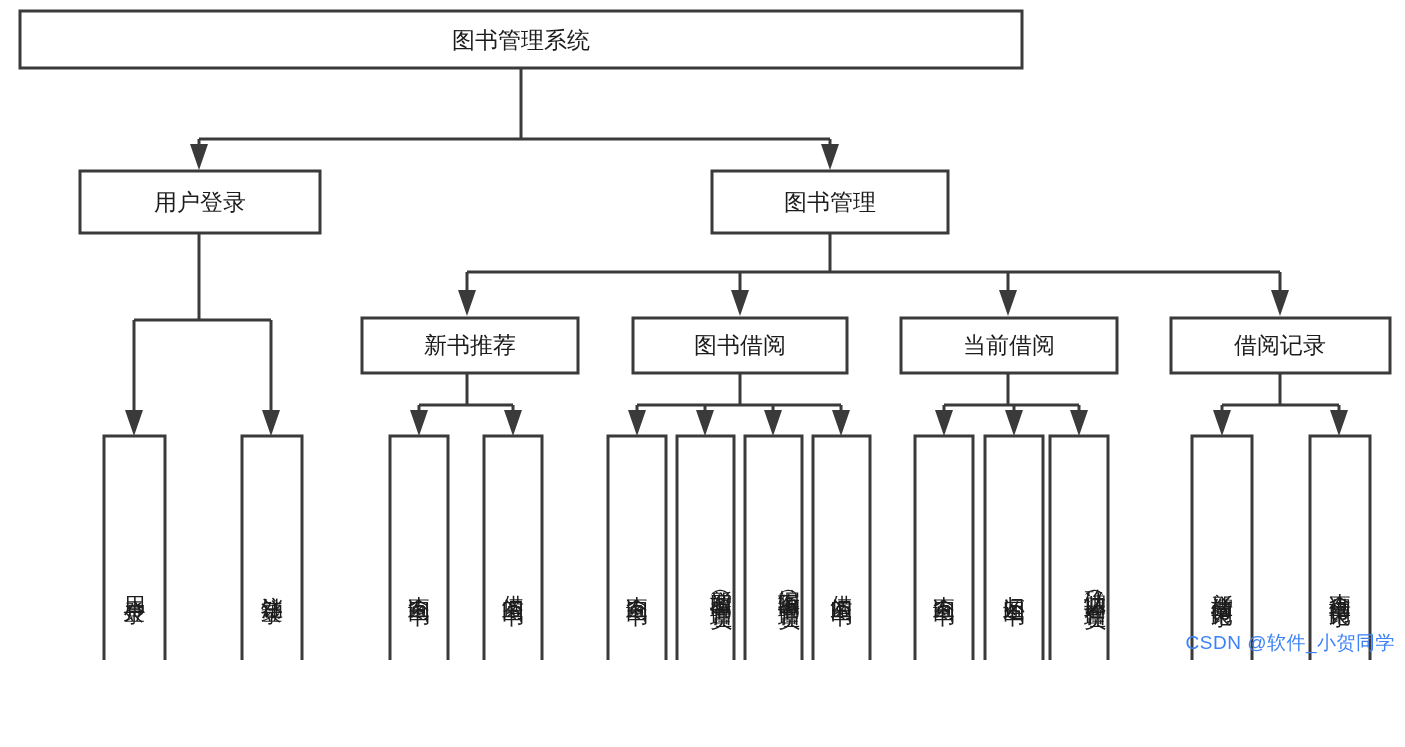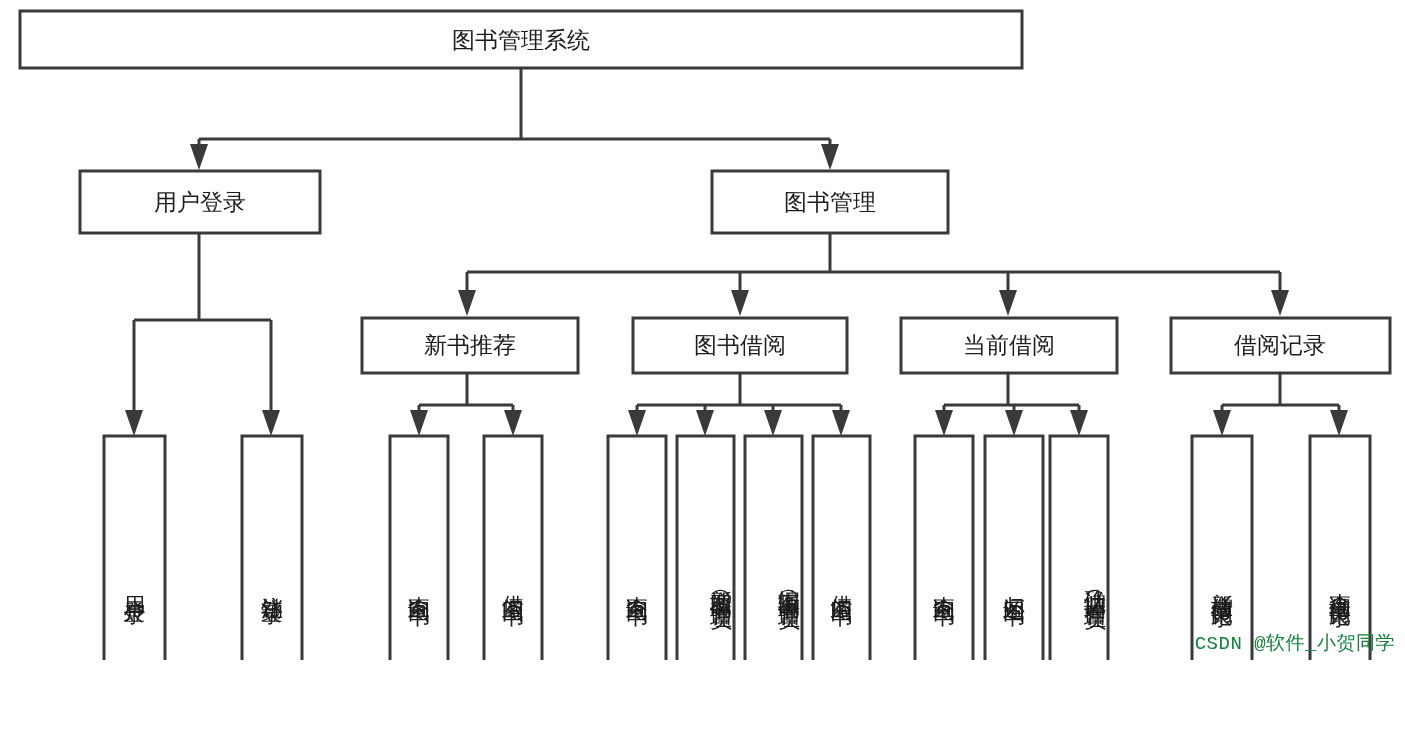--- a/index.html
+++ b/index.html
@@ -62,23 +62,23 @@
     display: flex;
     align-items: center;
     justify-content: center;
     pointer-events: none;
     user-select: none;
   }
   .watermark {
     position: absolute;
     right: 10px;
     bottom: 4px;
-    font-family: Liberation Mono, monospace;
+    font-family: Liberation Sans, sans-serif;
     font-size: 19px;
-    color: #15803d;
+    color: #3b82f6;
     letter-spacing: 0.5px;
     white-space: nowrap;
   }
 </style>
 </head>
 <body>
 
 <div id="diagram-root">
 
   <svg id="tree-svg" viewBox="0 0 1405 747">

